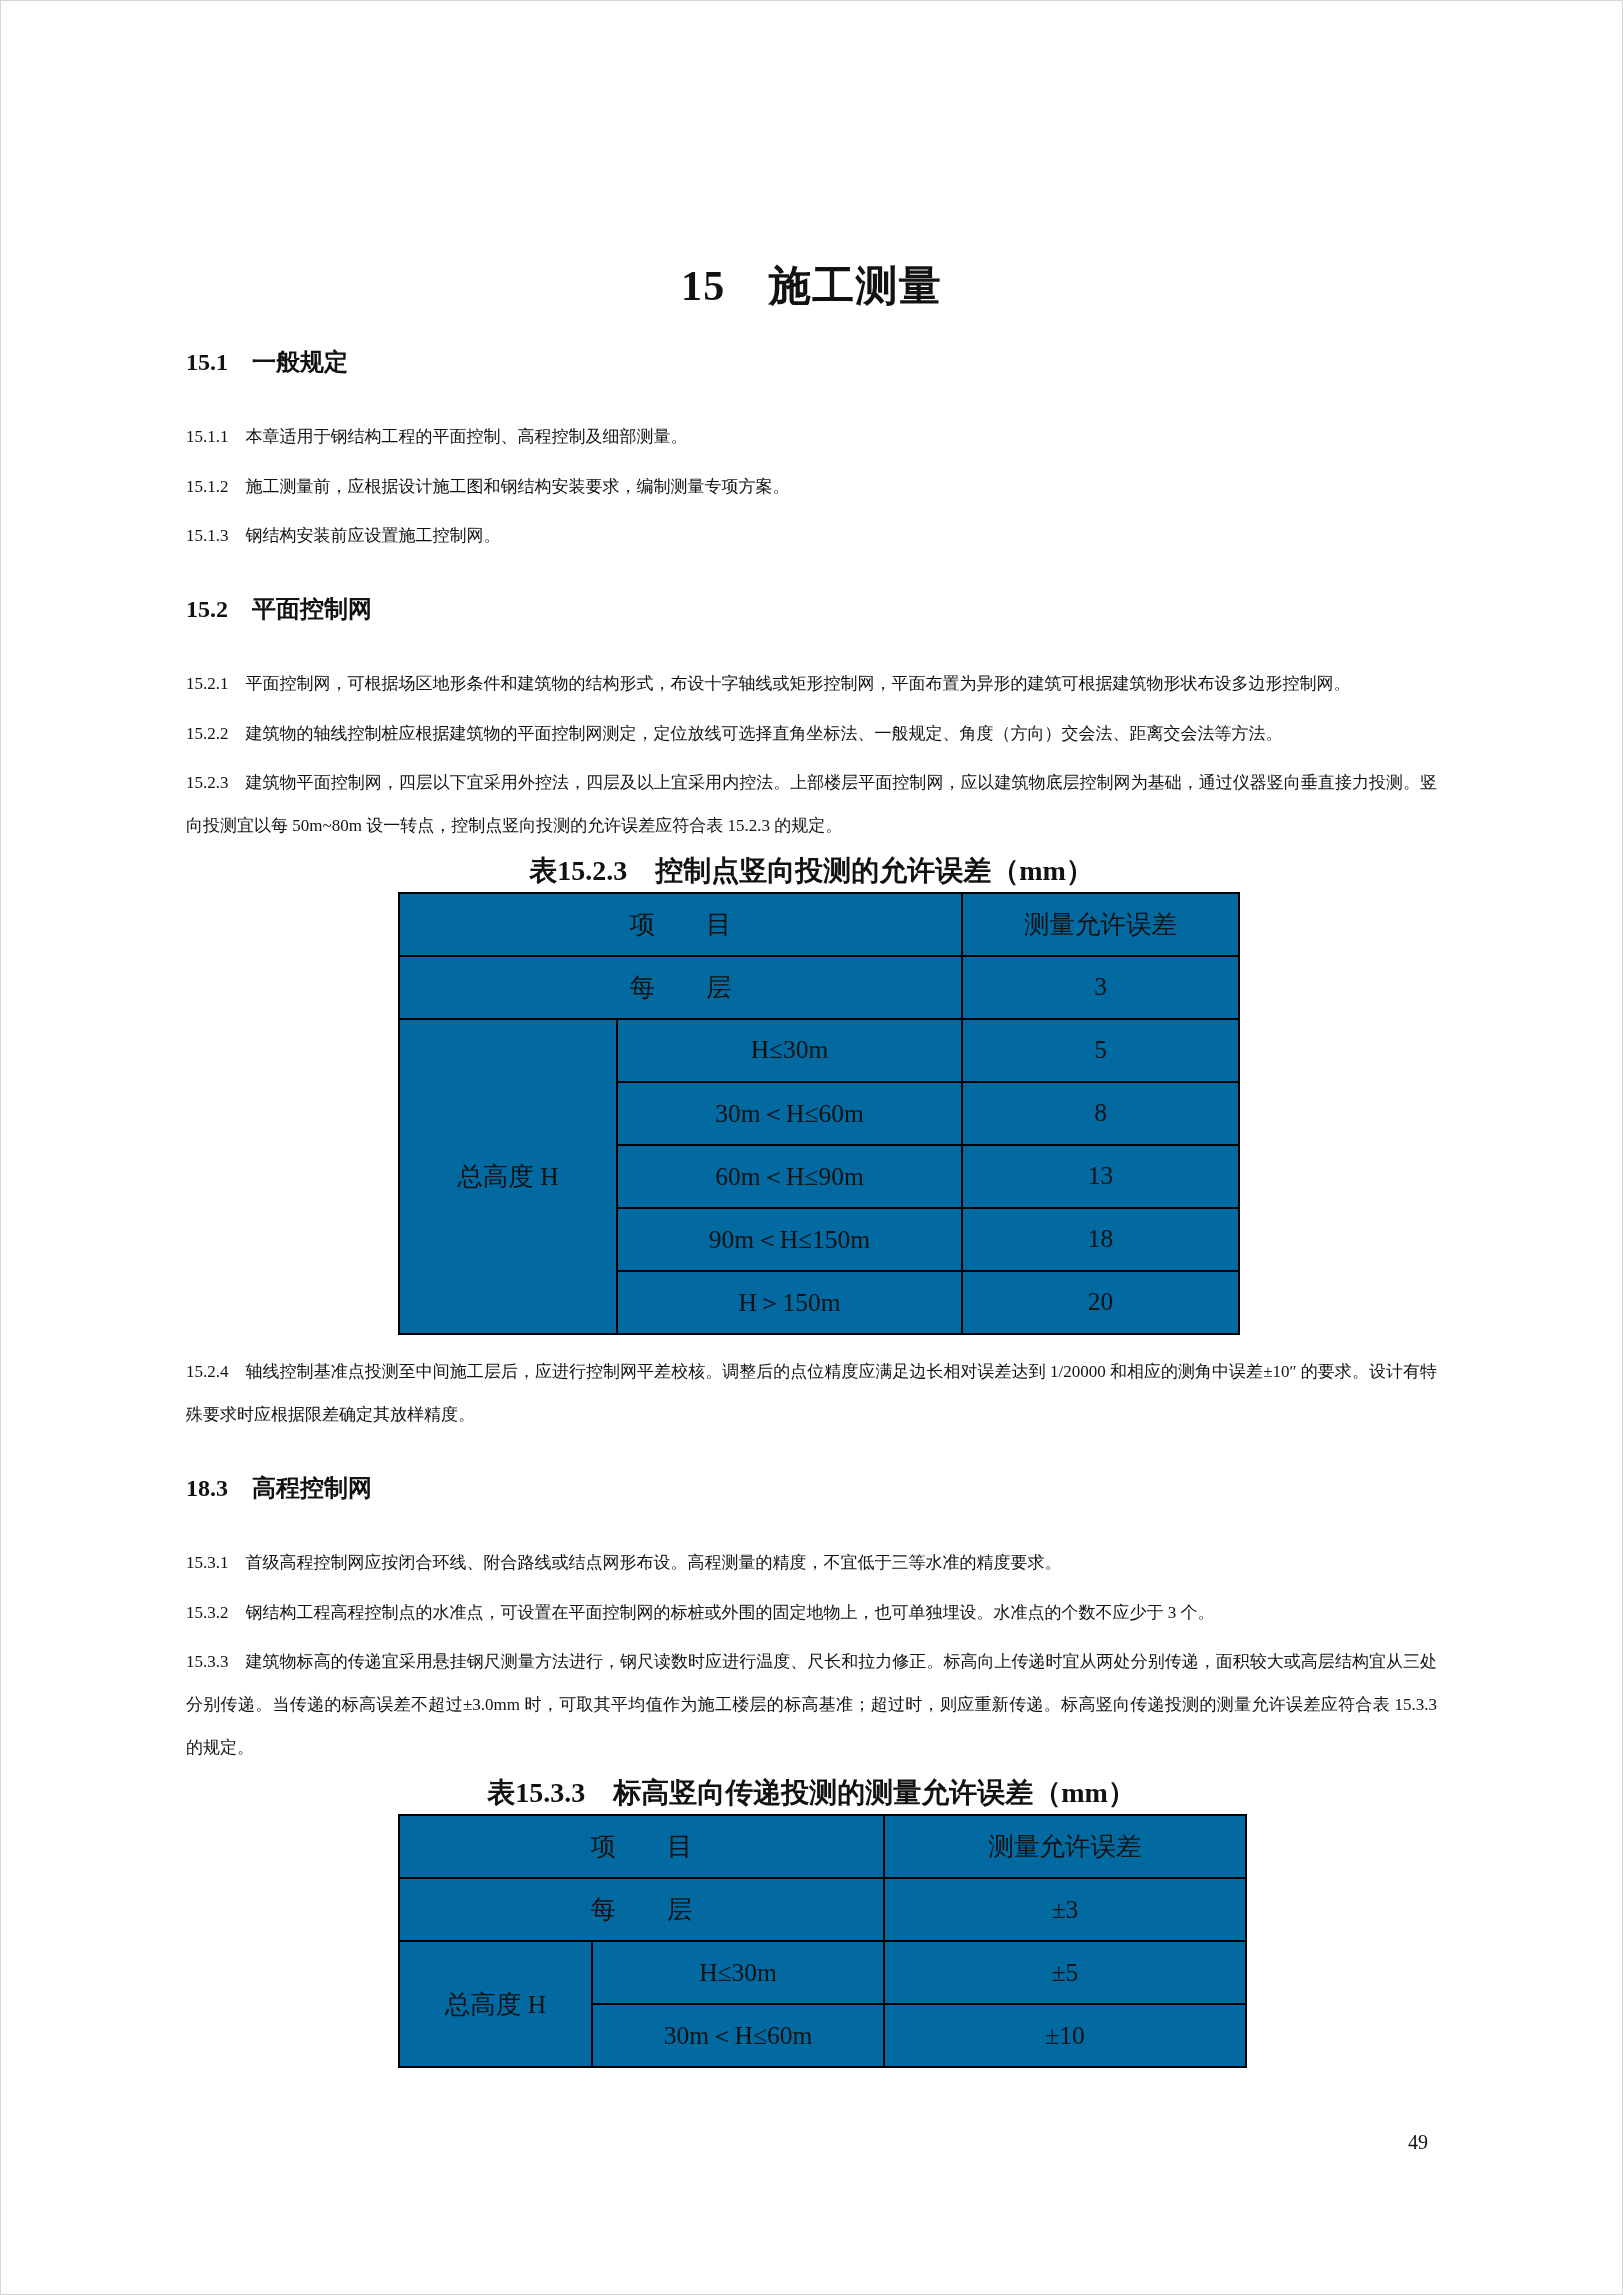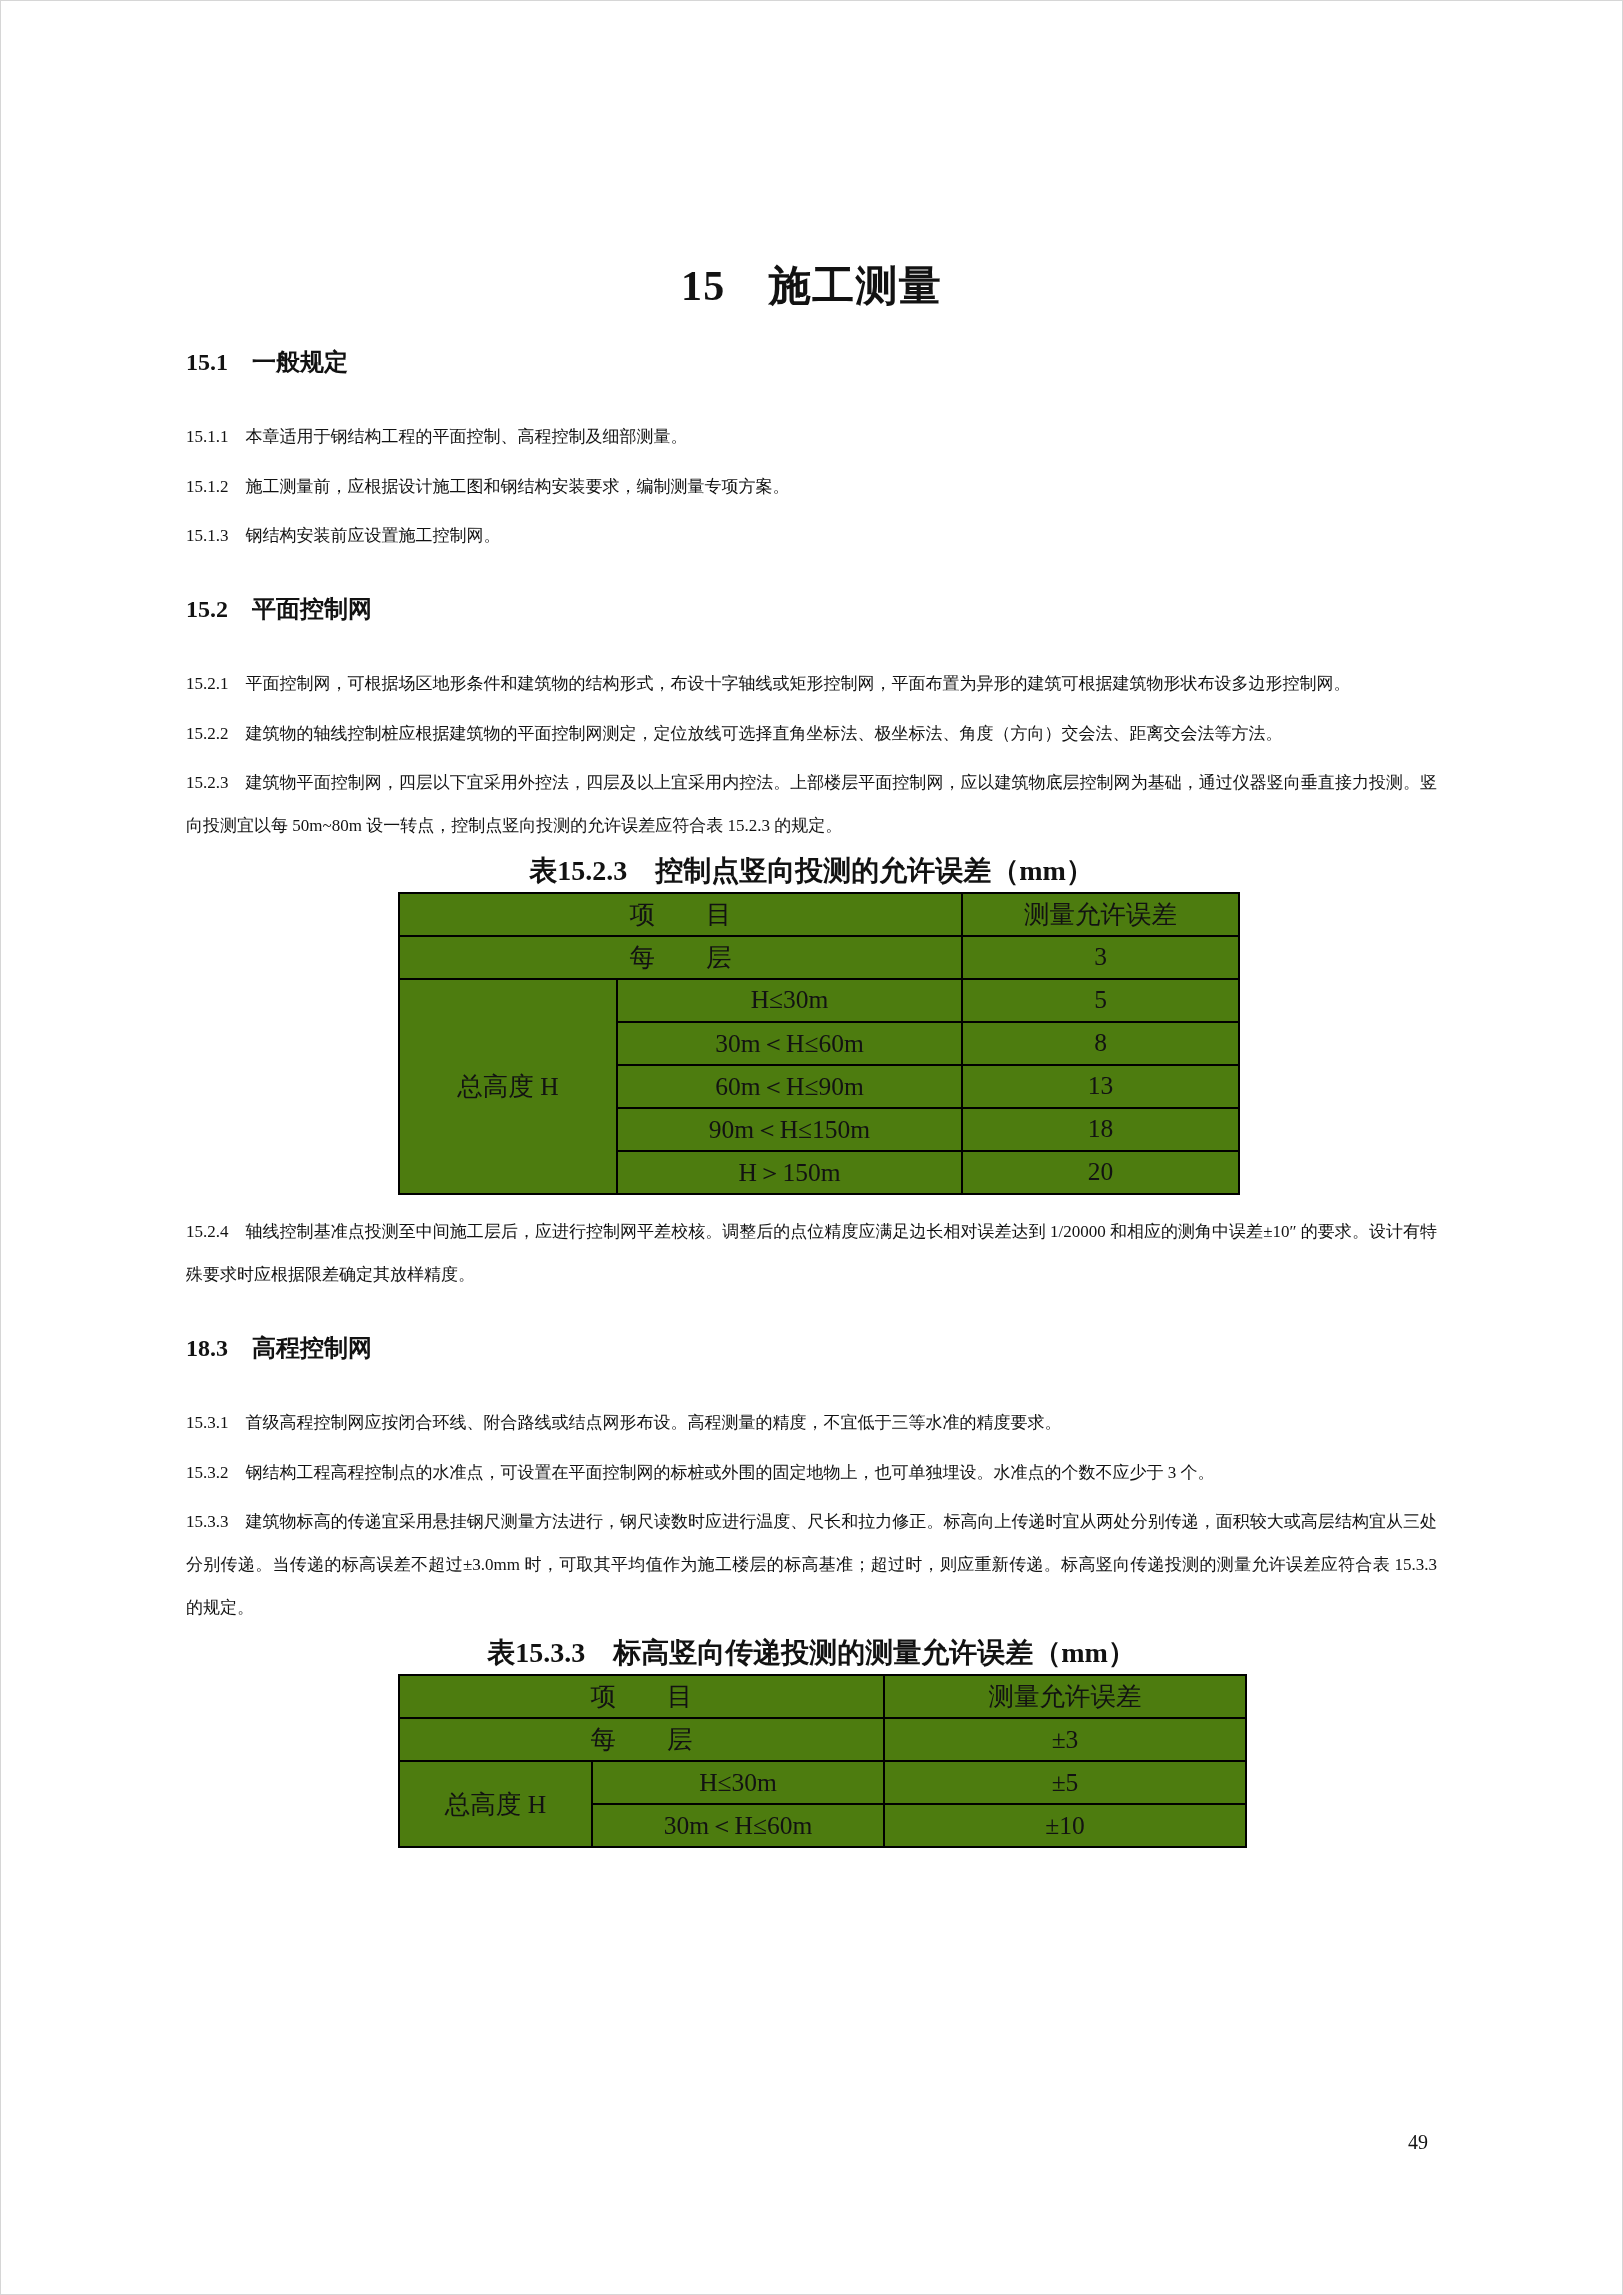--- a/index.html
+++ b/index.html
@@ -49,24 +49,24 @@
     table-layout:fixed;
     margin-left:212px;
     font-size:25.5px;
     color:#121212;
   }
   table.spec td{
     border:2.6px solid #000;
     border-left-width:2px;
     border-right-width:2px;
     height:37px;
-    padding:2px;
+    padding:12px;
     text-align:center;
     vertical-align:middle;
-    background:#4d7c0f;
+    background:#0369a1;
   }
   table.spec{ border:2.6px solid #000; }
   .t1{ width:841px; }
   .t2{ width:847px; }
   .page-number{
     position:absolute;
     top:2127px;
     right:194px;
     font-size:20px;
     line-height:29px;
@@ -79,21 +79,21 @@
 
   <h1 class="chapter-title">15　施工测量</h1>
 
   <h2 class="section-heading">15.1　一般规定</h2>
   <p class="clause">15.1.1　本章适用于钢结构工程的平面控制、高程控制及细部测量。</p>
   <p class="clause">15.1.2　施工测量前，应根据设计施工图和钢结构安装要求，编制测量专项方案。</p>
   <p class="clause">15.1.3　钢结构安装前应设置施工控制网。</p>
 
   <h2 class="section-heading">15.2　平面控制网</h2>
   <p class="clause">15.2.1　平面控制网，可根据场区地形条件和建筑物的结构形式，布设十字轴线或矩形控制网，平面布置为异形的建筑可根据建筑物形状布设多边形控制网。</p>
-  <p class="clause">15.2.2　建筑物的轴线控制桩应根据建筑物的平面控制网测定，定位放线可选择直角坐标法、极坐标法、角度（方向）交会法、距离交会法等方法。</p>
+  <p class="clause">15.2.2　建筑物的轴线控制桩应根据建筑物的平面控制网测定，定位放线可选择直角坐标法、一般规定、角度（方向）交会法、距离交会法等方法。</p>
   <p class="clause">15.2.3　建筑物平面控制网，四层以下宜采用外控法，四层及以上宜采用内控法。上部楼层平面控制网，应以建筑物底层控制网为基础，通过仪器竖向垂直接力投测。竖向投测宜以每 50m~80m 设一转点，控制点竖向投测的允许误差应符合表 15.2.3 的规定。</p>
 
   <div class="table-caption">表15.2.3　控制点竖向投测的允许误差（mm）</div>
   <table class="spec t1">
     <colgroup>
         <col style="width:218px">
         <col style="width:345px">
         <col style="width:277px">
       </colgroup>
     <tbody>

